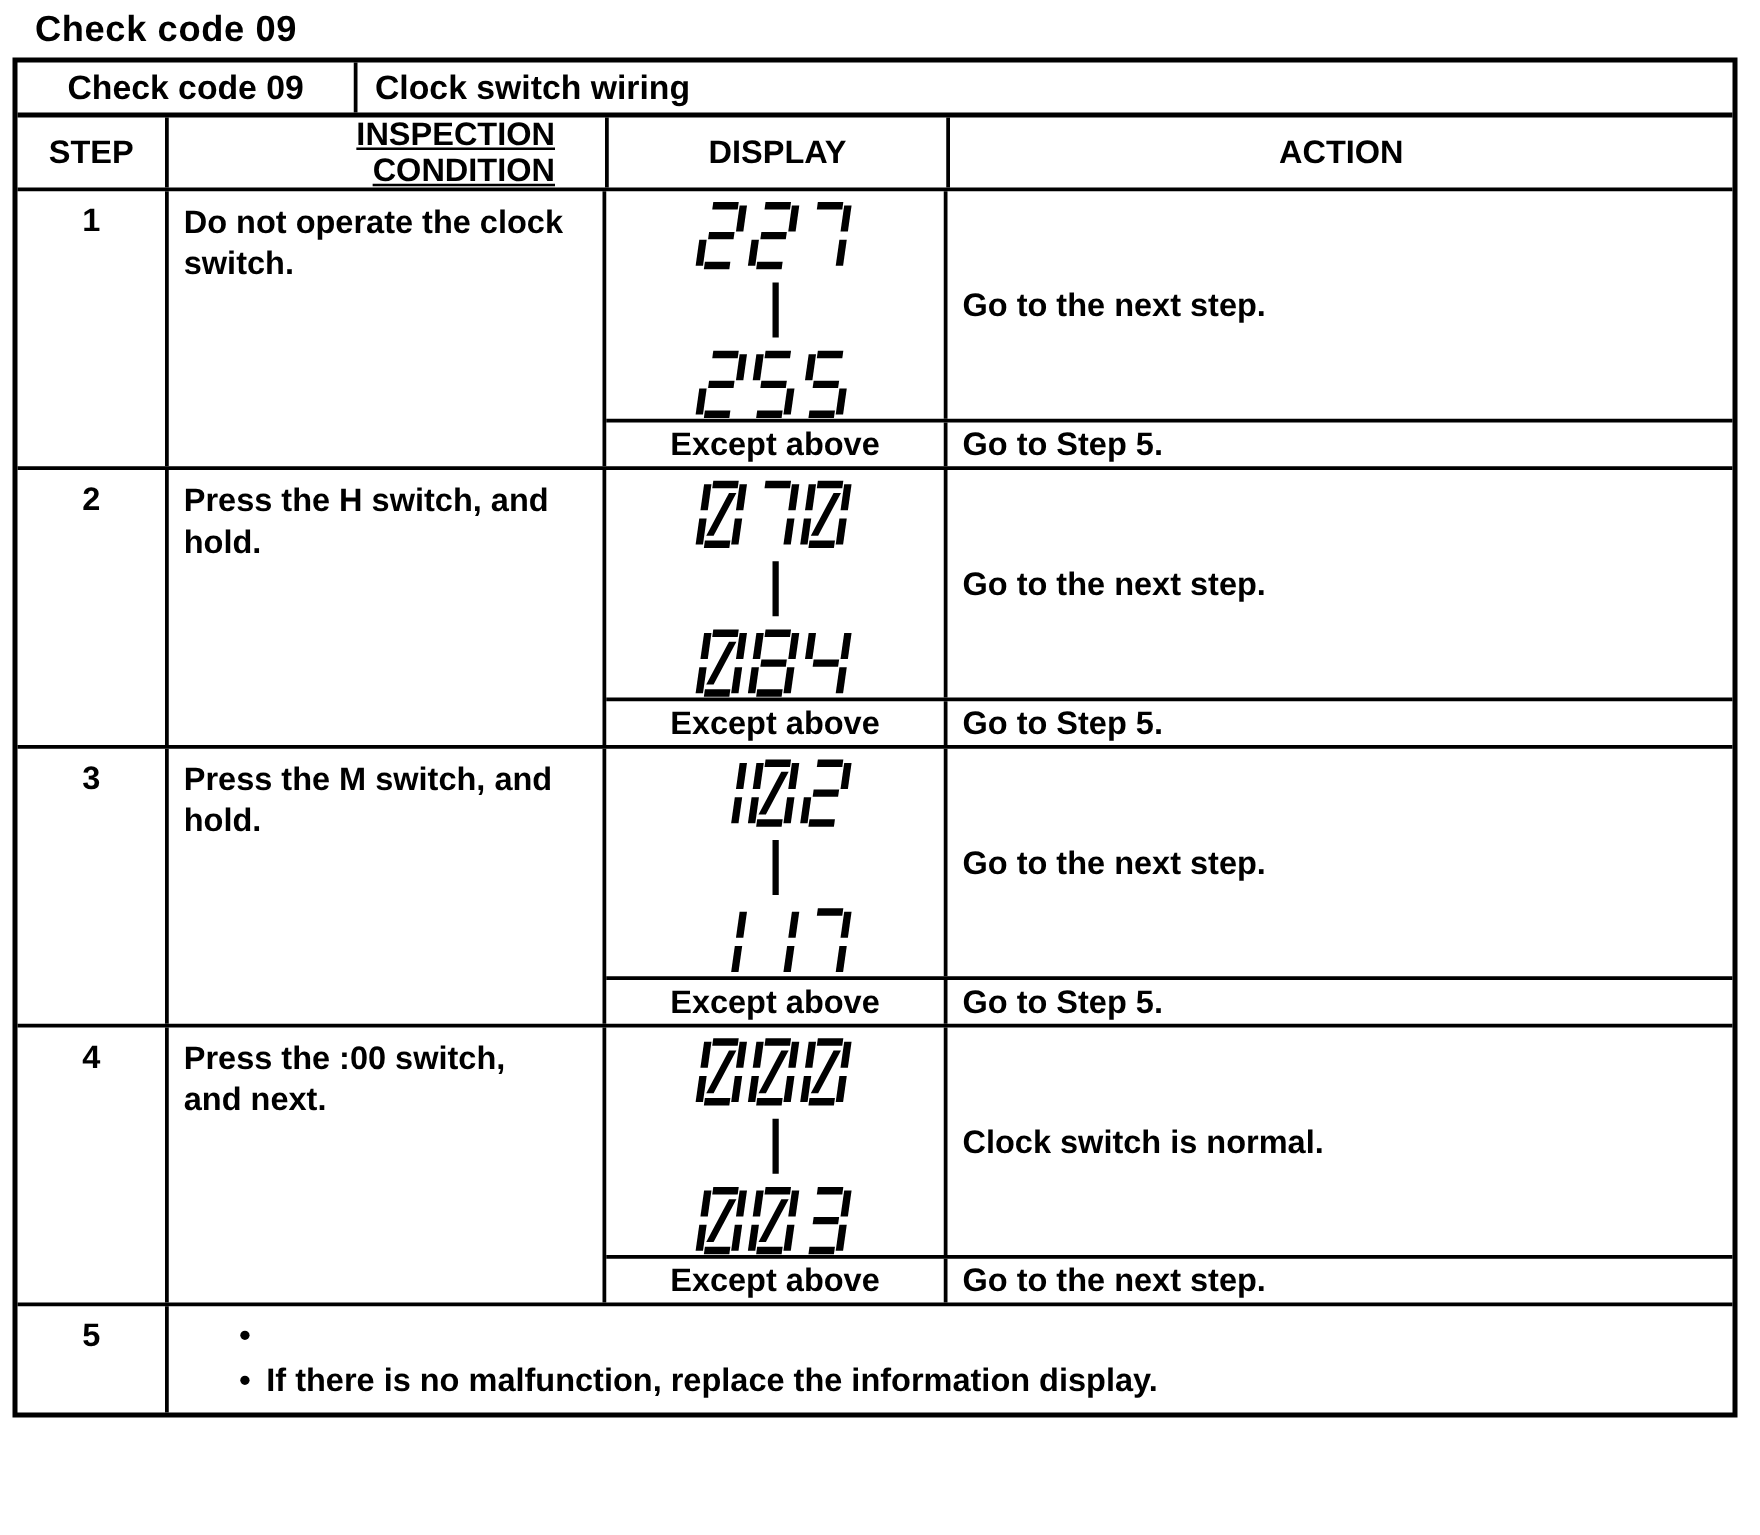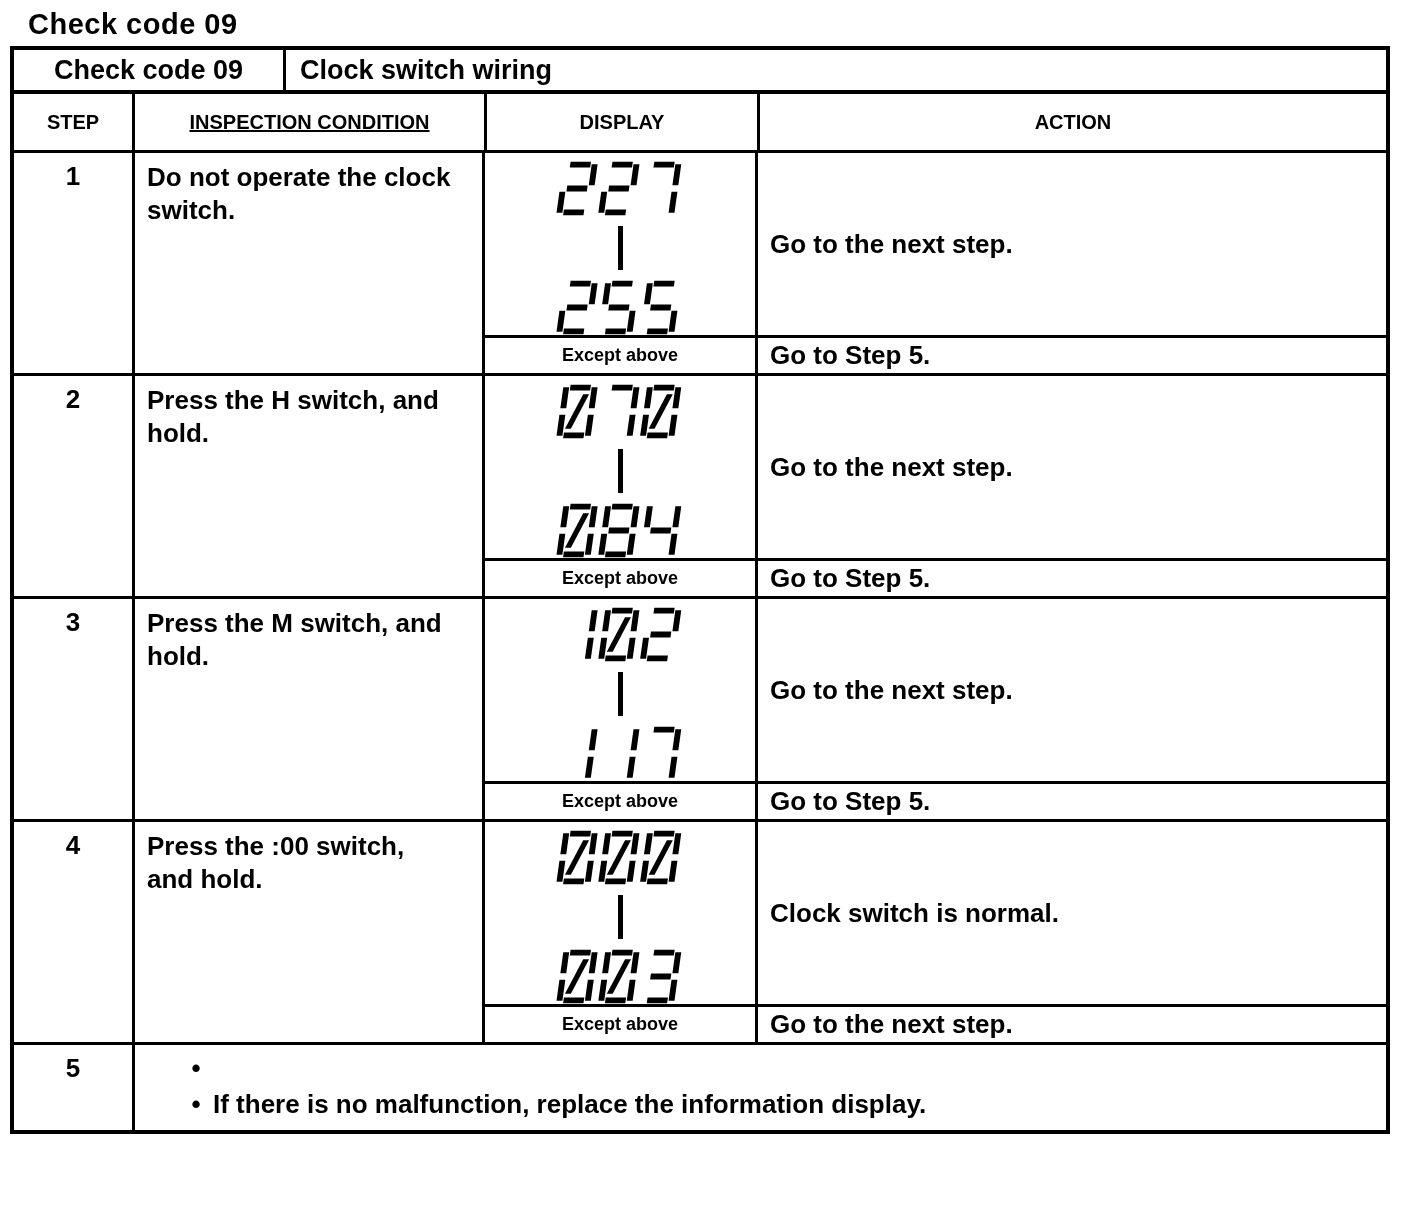--- a/index.html
+++ b/index.html
@@ -16,38 +16,38 @@
     position:absolute; left:10px; top:46px; width:1380px;
     border:4px solid #000; background:#fff;
   }
   .row { display:flex; }
   
   .hrow1 { height:40px; }
   .h1c1 { width:272px; border-right:3px solid #000; display:flex; align-items:center; justify-content:center; font-size:27px; }
   .h1c2 { flex:1; display:flex; align-items:center; padding-left:14px; font-size:27px; }
   
   .hrow2 { height:60px; border-top:4px solid #000; }
-  .hc { display:flex; align-items:center; justify-content:center; text-align:right; font-size:20px; line-height:1.12; }
+  .hc { display:flex; align-items:center; justify-content:center; text-align:right; font-size:26px; line-height:1.12; }
   .c-step { width:121px; border-right:3px solid #000; }
   .c-cond { width:352px; border-right:3px solid #000;text-decoration:underline; }
   .c-disp { width:273px; border-right:3px solid #000; }
   .c-act  { flex:1; }
   .hc.c-cond { padding:0 40px; }
   
   .block { border-top:3px solid #000; display:flex; align-items:stretch; }
   .stepcell { width:121px; border-right:3px solid #000; text-align:center; padding-top:8px; font-size:26px; }
   .condcell { width:350px; border-right:3px solid #000; padding:8px 26px 0 12px; font-size:26px; line-height:1.25; }
   .rightpart { flex:1; display:flex; flex-direction:column; }
   .mainrow { display:flex; flex:1; }
   .dispcell { width:273px; border-right:3px solid #000; display:flex; flex-direction:column; align-items:center; padding-top:8px; }
   .h1 .mainrow, .h2 .mainrow, .h3 .mainrow { height:200px; }
   .h4 .mainrow { height:210px; }
   .actcell { flex:1; display:flex; align-items:center; padding-left:12px; font-size:26px; }
   .exceptrow { height:38px; border-top:3px solid #000; display:flex; }
-  .exceptcell { width:273px; border-right:3px solid #000; display:flex; align-items:center; justify-content:center; font-size:18px; }
+  .exceptcell { width:273px; border-right:3px solid #000; display:flex; align-items:center; justify-content:center; font-size:26px; }
   .exceptact { flex:1; display:flex; align-items:center; padding-left:12px; font-size:26px;border-radius:13px; }
   
   .lcd { line-height:0; }
   .lcd svg { display:block; }
   .lcd-sep { width:5px; height:44px; background:#000; margin:10px 0; }
   
   .frow { border-top:3px solid #000; min-height:88px; display:flex; }
   .fcontent { flex:1; padding:5px 10px 8px 12px; font-size:26px; line-height:1.3; }
   .bullet-line { display:flex; margin-left:32px; margin-top:2px; }
   .bullet-dot { width:34px; text-align:center; }
@@ -261,21 +261,21 @@
       </div>
       <div class="exceptrow">
         <div class="exceptcell">Except above</div>
         <div class="exceptact">Go to Step 5.</div>
       </div>
     </div>
   </div>
 
   <div class="block h4">
     <div class="stepcell">4</div>
-    <div class="condcell">Press the :00 switch, and hold.</div>
+    <div class="condcell">Press the :00 switch, and next.</div>
     <div class="rightpart">
       <div class="mainrow">
         <div class="dispcell">
           <div class="lcd">
               <svg viewBox="-4 0 248 100" width="133" height="55" xmlns="http://www.w3.org/2000/svg" fill="#000">
                 <g transform="translate(14,0) skewX(-8)">
                   <rect x="13" y="0" width="38" height="11"></rect>
                   <rect x="53" y="5" width="11" height="39"></rect>
                   <rect x="53" y="56" width="11" height="39"></rect>
                   <rect x="13" y="89" width="38" height="11"></rect>

